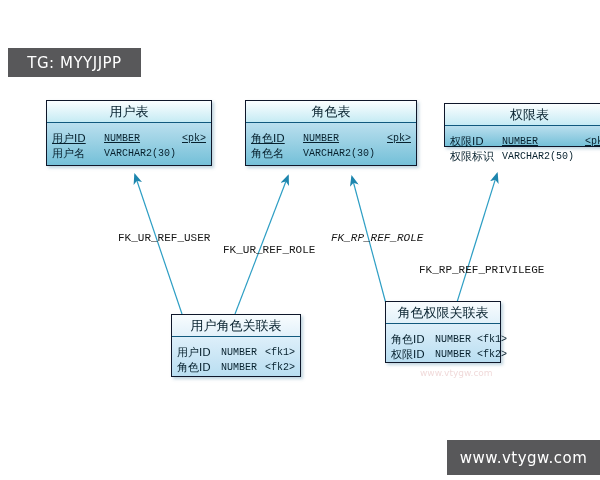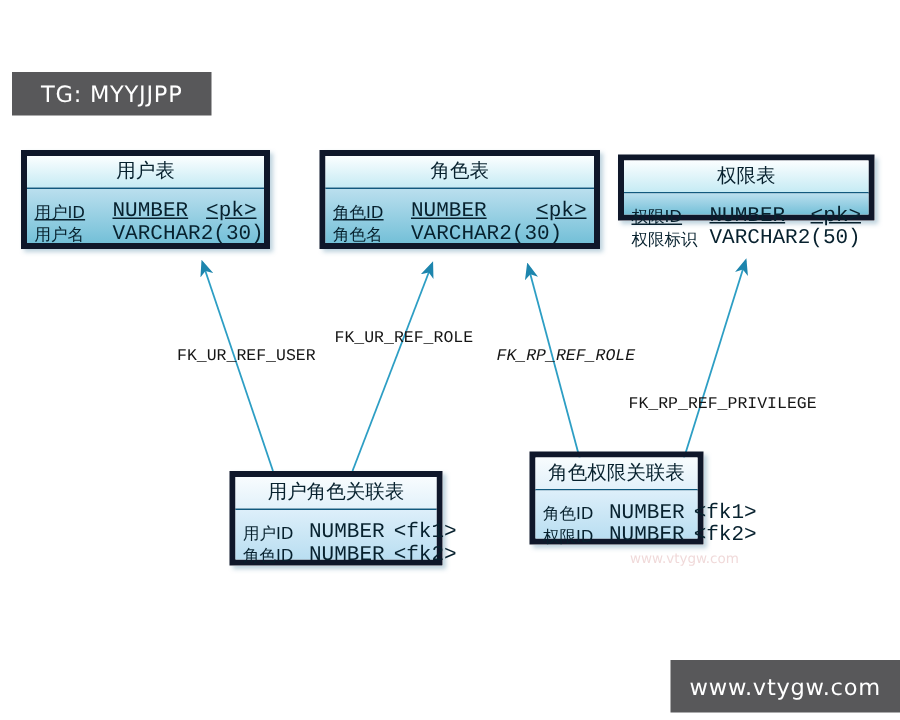--- a/index.html
+++ b/index.html
@@ -19,57 +19,57 @@
   }
   .badge-top { left:8px; top:8px; width:133px; height:29px;margin-top:40px; }
   .badge-bottom { right:0px; bottom:5px; width:153px; height:35px; font-size:15px; }
 
   
   .overlay { position:absolute; left:0; top:0; width:600px; height:480px; pointer-events:none; }
 
   
   .db-table {
     position:absolute; box-sizing:border-box;
-    border:4px solid #0f172a;
+    border:1px solid #0f172a;
     box-shadow:2px 2px 3px rgba(70,130,160,0.35);
-    font-size:11px; color:#07212e;
+    font-size:11px; color:#07212e;margin-left:32px;
   }
   .tbl-header {
     height:21px; line-height:21px; text-align:center;
     font-size:13px; border-bottom:1px solid #11597e;
     white-space:nowrap; overflow:hidden;
   }
   .tbl-body { box-sizing:border-box; padding:8px 5px 0 5px; height:calc(100% - 22px); }
   .parent .tbl-header { background:linear-gradient(#fbfeff,#c6ebf4); }
   .parent .tbl-body   { background:linear-gradient(#badfee,#74c0d8); }
   .child  .tbl-header { background:linear-gradient(#f8fcfe,#e2f1fa); }
   .child  .tbl-body   { background:linear-gradient(#ddeffa,#b9def1); }
 
   .row { display:flex; line-height:15px; white-space:nowrap; }
   .col-name { min-width:52px; font-size:11px; }
   .child .col-name { min-width:44px; }
   .col-type, .col-key {
-    font-family:"Liberation Mono","DejaVu Sans Mono",monospace; font-size:14px;
+    font-family:"Liberation Mono","DejaVu Sans Mono",monospace; font-size:10px;
   }
   .col-key { margin-left:auto; padding-left:6px; }
   .row.pk .col-name, .row.pk .col-type, .row.pk .col-key { text-decoration:underline; }
 
   .t-user     { left:14px;  top:100px; width:166px; height:66px; }
-  .t-role     { left:213px; top:100px; width:187px; height:66px; }
+  .t-role     { left:213px; top:100px; width:172px; height:66px; }
   .t-priv     { left:412px; top:103px; width:171px; height:44px; }
-  .t-userrole { left:153px; top:314px; width:142px; height:63px; }
+  .t-userrole { left:139px; top:314px; width:130px; height:63px; }
   .t-rolepriv { left:353px; top:301px; width:116px; height:62px; }
 
   
   .fk-label {
     position:absolute; font-family:"Liberation Mono","DejaVu Sans Mono",monospace;
     font-size:11px; color:#161616; white-space:nowrap;
   }
   .fk-1 { left:118px; top:232px; }
-  .fk-2 { left:223px; top:220px;font-family:Liberation Mono, monospace; }
+  .fk-2 { left:223px; top:244px;font-family:Liberation Mono, monospace; }
   .fk-3 { left:331px; top:232px;font-style:italic; }
   .fk-4 { left:419px; top:232px;margin-top:32px; }
 
   .watermark-faint {
     position:absolute; left:420px; top:368px;
     font-size:9px; color:rgba(205,130,130,0.30); white-space:nowrap;
   }
 </style>
 </head>
 <body>

